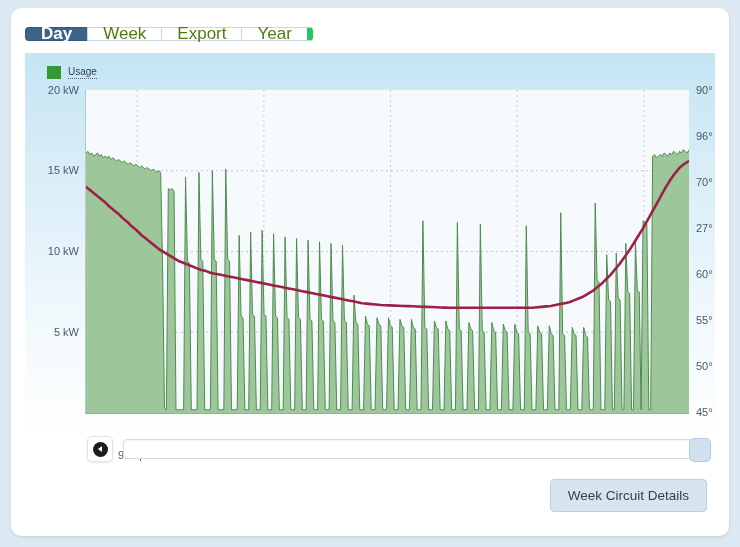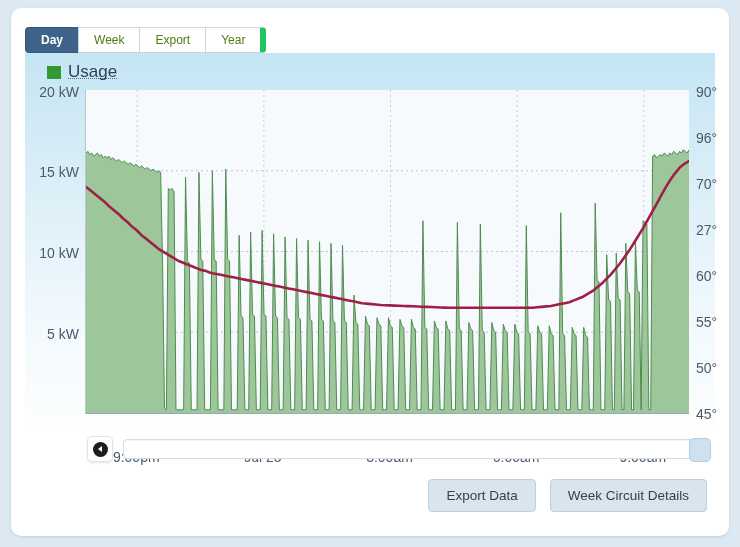--- a/index.html
+++ b/index.html
@@ -25,24 +25,24 @@
     box-shadow: 0 1px 3px rgba(70,100,130,0.18);
     box-sizing: border-box;
     overflow: hidden;
   }
 
   
   .tabstrip {
     position: absolute;
     left: 14px;
     top: 19px;
-    height: 26px;
+    height: 14px;
     display: flex;
     align-items: stretch;
-    font-size: 12px;
+    font-size: 17px;
   }
   .tab {
     display: flex;
     align-items: center;
     justify-content: center;
     padding: 0 15px;
     color: #4d7c0f;
     background: #ffffff;
     border: 1px solid #c9d6e2;
     border-right: none;
@@ -73,21 +73,21 @@
     background: linear-gradient(to bottom, #c5e5f4 0%, #ddeff8 38%, #f2f9fd 72%, #fdfefe 100%);
     box-sizing: border-box;
   }
 
   .legend {
     position: absolute;
     left: 22px;
     top: 12px;
     display: flex;
     align-items: center;
-    font-size: 17px;
+    font-size: 10px;
     color: #2f3f52;
     gap: 28px;
   }
   .legend-item { display: flex; align-items: center; cursor: pointer; }
   .legend-item + .legend-item { margin-left: 26px; }
   .legend-swatch {
     width: 14px; height: 13px;
     background: #339933;
     margin-right: 7px;
   }
@@ -97,21 +97,21 @@
     margin-right: 7px;
   }
   .legend-label {
     border-bottom: 1px dotted #5a6a7a;
     line-height: 13px;
   }
 
   
   .axis-label {
     position: absolute;
-    font-size: 14px;
+    font-size: 11px;
     color: #4a5a6a;
     white-space: nowrap;
   }
   .y-left  { text-align: right; width: 52px; left: 2px; }
   .y-right { text-align: left; left: 671px; }
   .x-lab   { text-align: center; width: 90px; top: 396px; }
 
   .plot {
     position: absolute;
     left: 60px;
@@ -284,17 +284,16 @@
       <span class="nav-circle">
         <span class="nav-arrow"></span>
       </span>
     </div>
     <div class="slider-track">
       <div class="slider-handle"></div>
     </div>
   </div>
 
   <div class="footer">
-    <button class="btn">Export Data</button>
     <button class="btn">Week Circuit Details</button>
   </div>
 
 </div>
 
 </body></html>

